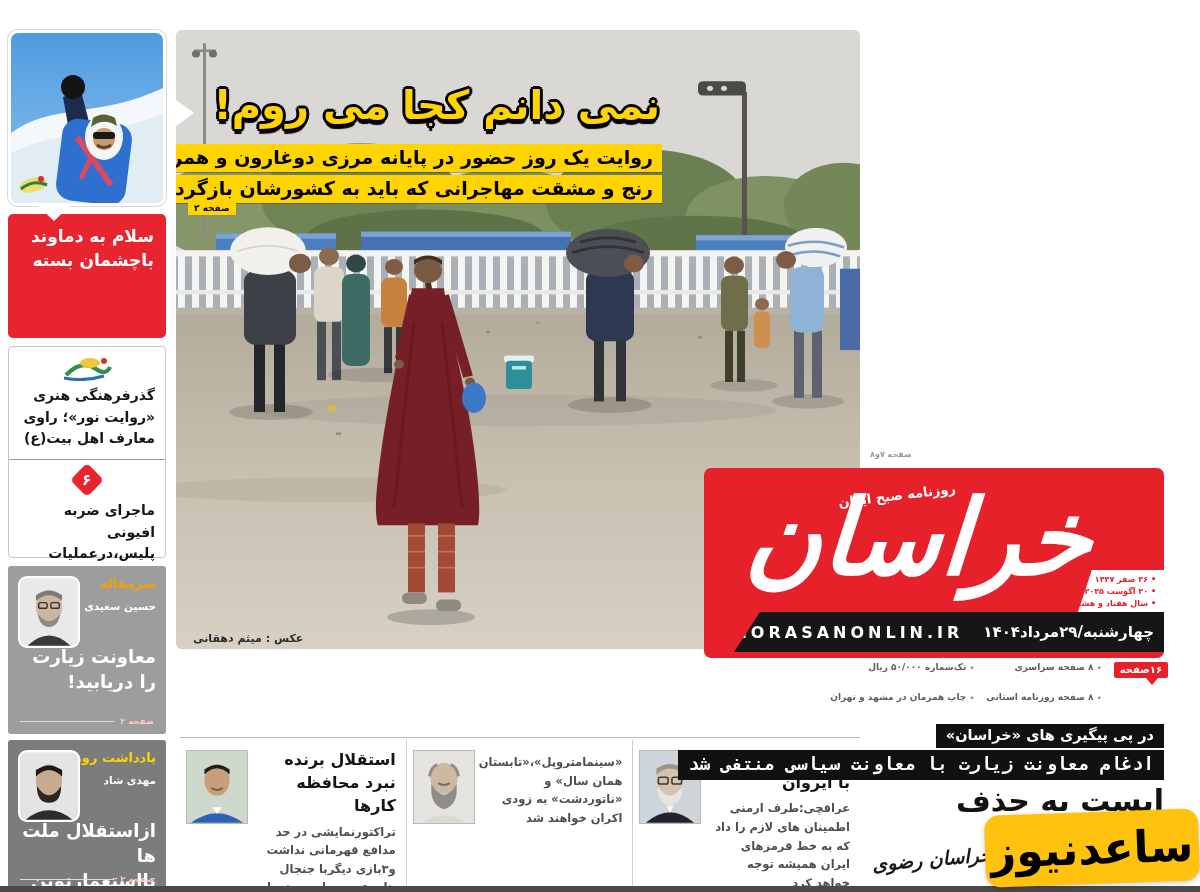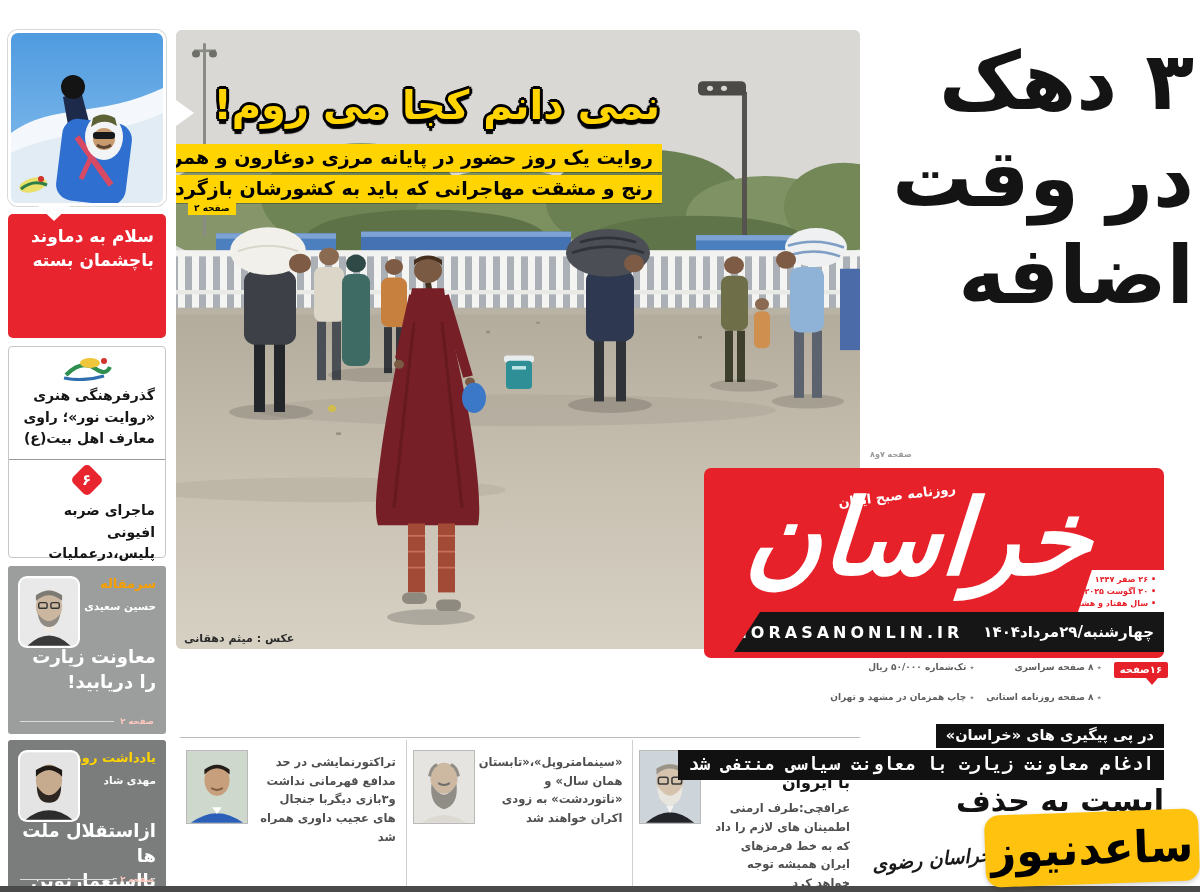--- a/index.html
+++ b/index.html
@@ -35,21 +35,21 @@
 
   
   .mainphoto{position:absolute;left:176px;top:30px;width:684px;height:619px;border-radius:6px;overflow:hidden;background:#d8d7d4;}
   .mainphoto>svg{position:absolute;inset:0;width:100%;height:100%;}
   .photo-headline{position:absolute;top:52px;right:200px;font-size:40px;font-weight:900;color:#ffd400;white-space:nowrap;z-index:3;
     text-shadow:-2px -2px 0 #000,2px -2px 0 #000,-2px 2px 0 #000,2px 2px 0 #000,0 -3px 0 #000,0 3px 0 #000,-3px 0 0 #000,3px 0 0 #000,0 5px 1px #000;}
   .photo-wedge{position:absolute;left:0;top:70px;width:0;height:0;border-top:13px solid transparent;border-bottom:13px solid transparent;border-left:18px solid #fff;z-index:3;}
   .photo-subs{position:absolute;top:114px;right:198px;display:flex;flex-direction:column;align-items:flex-start;gap:3px;z-index:3;}
   .photo-subs .line{display:inline-block;background:#ffd400;color:#000;font-weight:800;font-size:19px;padding:2px 9px 4px;white-space:nowrap;box-shadow:0 1px 0 rgba(0,0,0,.25);}
   .photo-pagetag{position:absolute;left:12px;top:172px;background:#ffd400;color:#000;font-size:9px;font-weight:800;padding:1px 6px 2px;z-index:3;}
-  .photo-credit{position:absolute;left:8px;bottom:4px;font-size:11px;font-weight:700;color:#2b2b2b;z-index:3;}
+  .photo-credit{position:absolute;left:17px;bottom:4px;font-size:11px;font-weight:700;color:#2b2b2b;z-index:3;}
 
   
   .lead-headline{position:absolute;left:868px;top:34px;width:326px;text-align:right;color:#141414;font-weight:900;font-size:80px;line-height:1.21;letter-spacing:-1px;}
   .lead-summary{position:absolute;left:868px;top:350px;width:324px;text-align:right;color:#4c4c4c;font-weight:700;font-size:18.5px;line-height:1.75;}
   .lead-page{position:absolute;left:870px;top:450px;font-size:8px;color:#9a9a9a;font-weight:700;}
 
   
   .masthead{position:absolute;left:704px;top:468px;width:460px;height:190px;background:#e62129;border-radius:7px;z-index:4;}
   .mast-tagline{position:absolute;top:20px;right:208px;color:#fff;font-size:13px;font-weight:700;transform:rotate(-7deg);white-space:nowrap;}
   .mast-name{position:absolute;top:18px;left:0;right:30px;text-align:center;color:#fff;font-size:104px;font-weight:900;font-style:italic;line-height:1;transform:skewX(-4deg);}
@@ -328,25 +328,20 @@
     <div class="photo-wedge"></div>
     <div class="photo-headline">نمی دانم کجا می روم!</div>
     <div class="photo-subs">
       <span class="line">روایت یک روز حضور در پایانه مرزی دوغارون و همراه با</span>
       <span class="line">رنج و مشقت مهاجرانی که باید به کشورشان بازگردند</span>
     </div>
     <div class="photo-pagetag">صفحه ۲</div>
     <div class="photo-credit">عکس : میثم دهقانی</div>
   </div>
 
-  <div class="lead-headline">
-    <div>۳ دهک</div>
-    <div>در وقت</div>
-    <div>اضافه</div>
-  </div>
   <div class="lead-page">صفحه ۷و۸</div>
 
   <div class="masthead">
     <div class="mast-tagline">روزنامه صبح ایران</div>
     <div class="mast-name">خراسان</div>
     <div class="mast-notch">
       <div>۲۶ صفر ۱۴۴۷</div>
       <div>۲۰ آگوست ۲۰۲۵</div>
       <div>سال هفتاد و هشتم</div>
       <div>شماره ۲۱۸۶۵</div>
@@ -418,20 +413,21 @@
             <path d="M18,34 q13,22 26,0 q2,22 -13,26 q-15,-4 -13,-26 Z" fill="#8f8d86"></path>
             <path d="M25,33 q6,4 12,0" stroke="#6e6c66" stroke-width="2" fill="none"></path>
           </svg>
         </div>
       </div>
     </div>
 
     <div class="news-card">
       <div class="news-inner">
         <div class="news-text">
+          <div class="news-title">استقلال برنده نبرد محافظه کارها</div>
           <div class="news-sub">تراکتورنمایشی در حد مدافع قهرمانی نداشت و۳بازی دیگربا جنجال های عجیب داوری همراه شد</div>
 
         </div>
         <div class="news-photo">
           <svg viewBox="0 0 62 74">
             <rect width="62" height="74" fill="#cfd8cd"></rect>
             <path d="M4,74 q27,-20 54,0 Z" fill="#2b5fb8"></path>
             <path d="M26,58 l5,7 l5,-7 Z" fill="#fff"></path>
             <ellipse cx="31" cy="30" rx="13" ry="16" fill="#c89f7d"></ellipse>
             <path d="M18,24 q13,-13 26,0 l0,-5 q-13,-10 -26,0 Z" fill="#241d18"></path>

